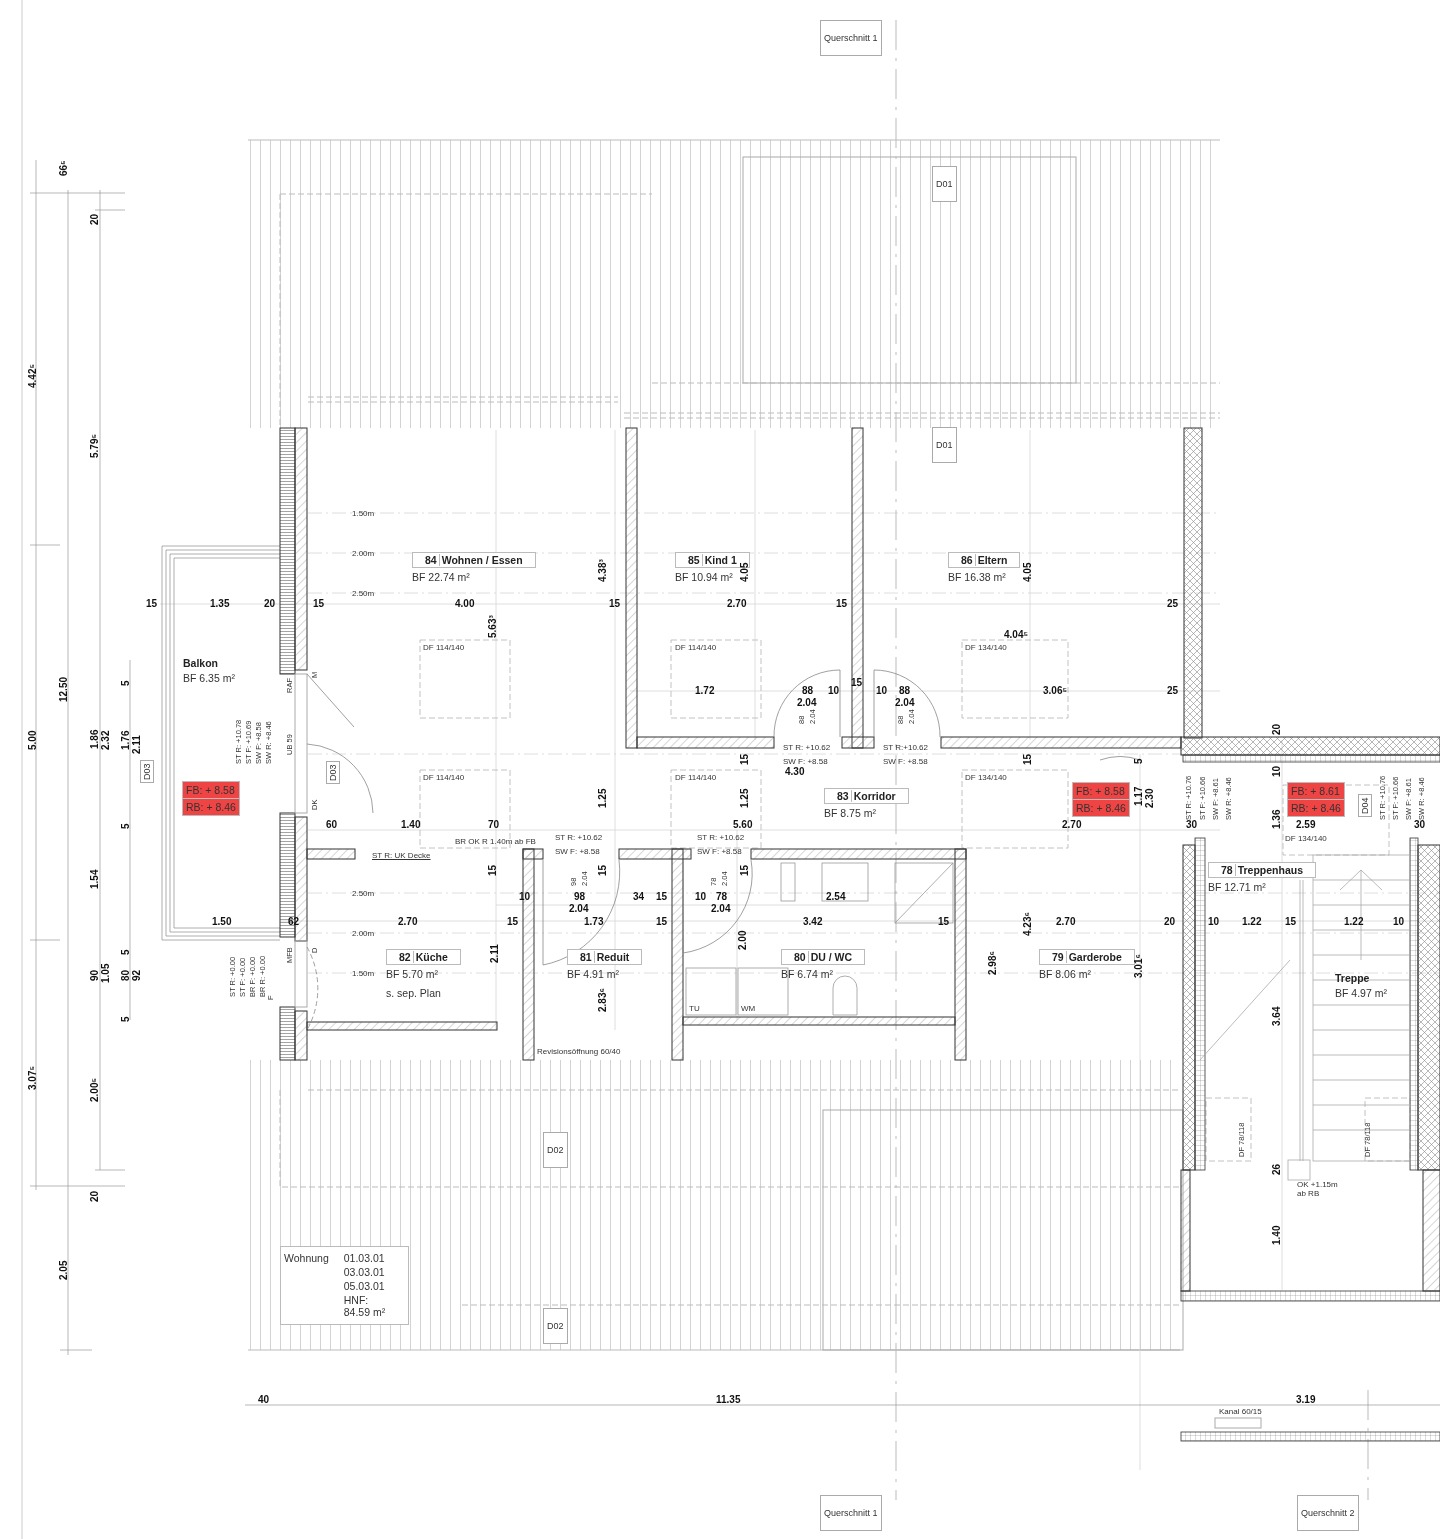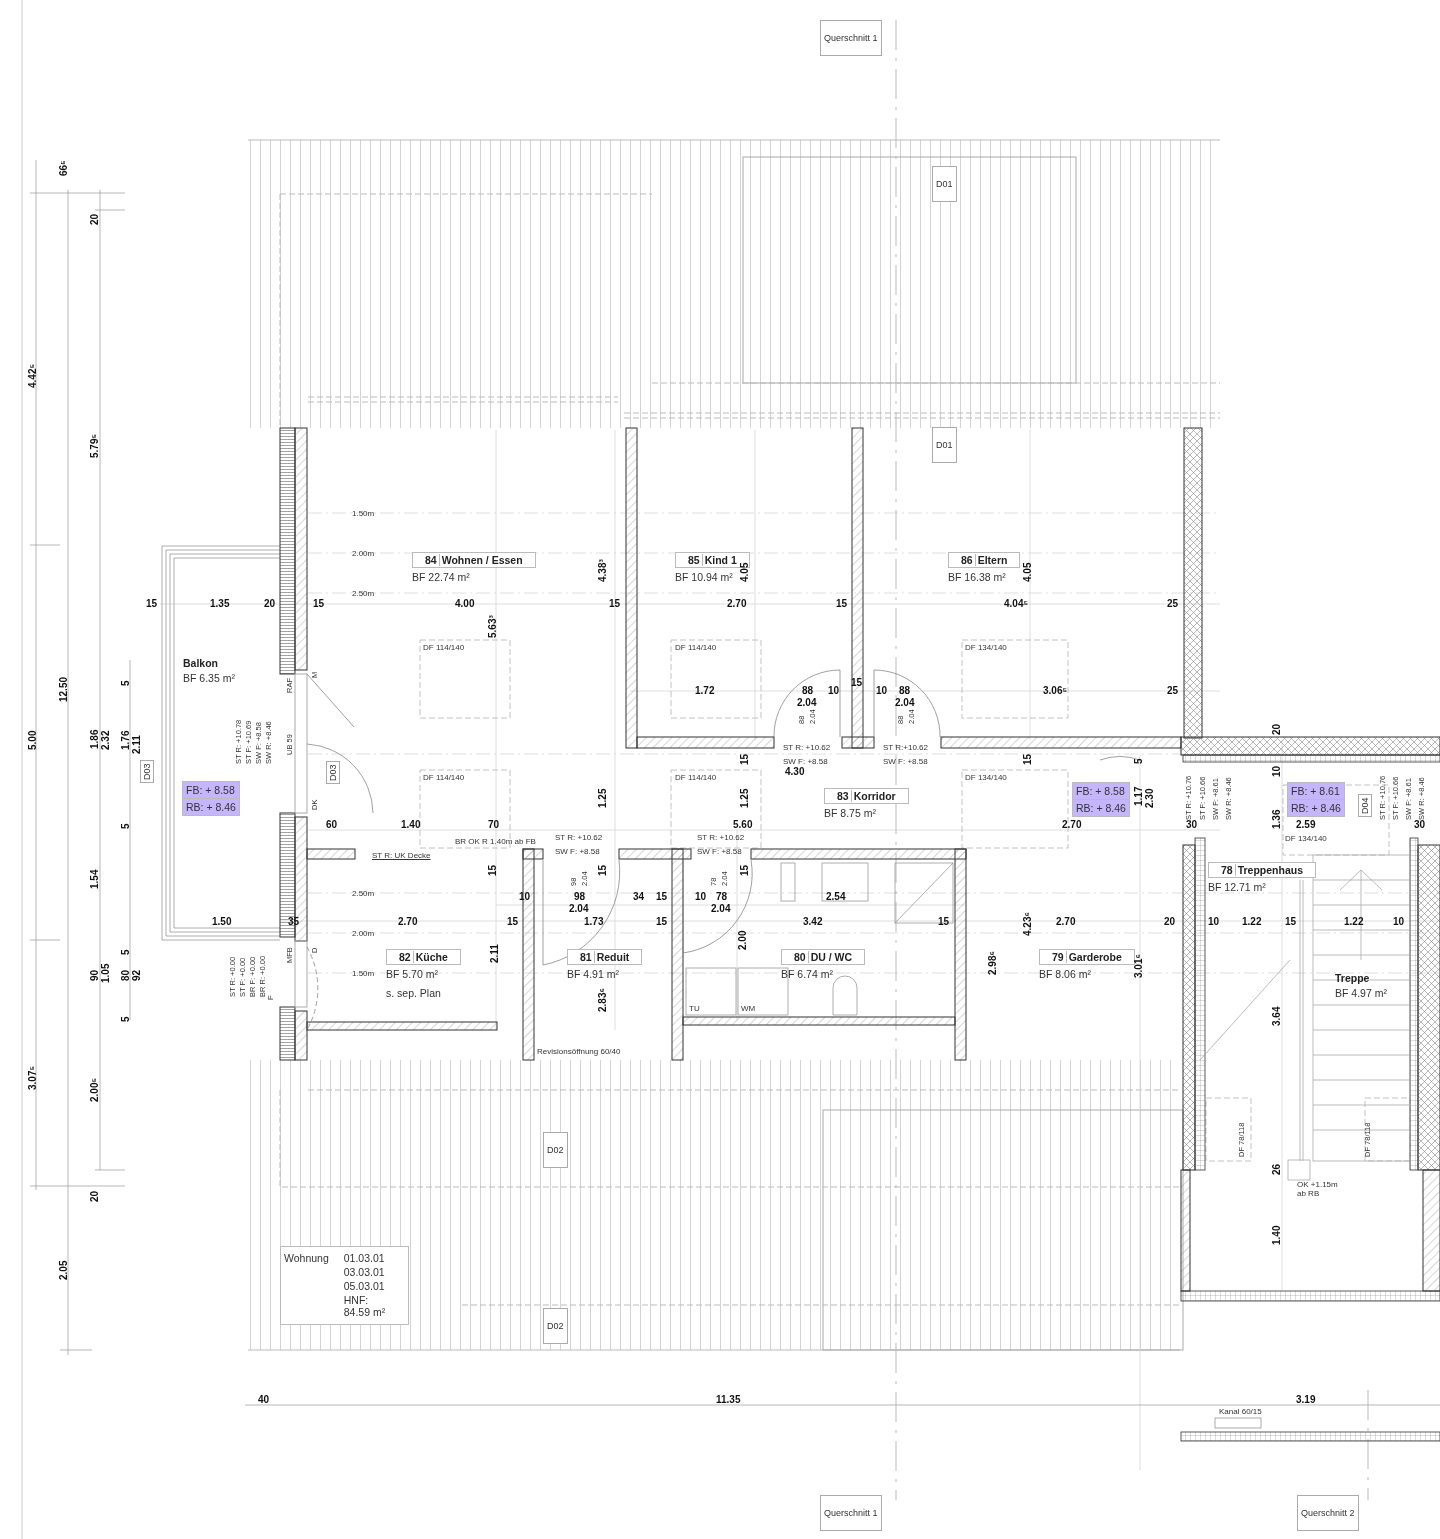--- a/index.html
+++ b/index.html
@@ -10,21 +10,21 @@
   .dimv{font-size:10px;font-weight:bold;color:#111;transform:rotate(-90deg);transform-origin:left top;}
   .small{font-size:8px;color:#333;}
   .smallv{font-size:7.5px;color:#333;transform:rotate(-90deg);transform-origin:left top;}
   .room{position:absolute;}
   .room .name{display:inline-block;border:1px solid #bbb;font-size:10.5px;font-weight:bold;padding:1px 12px;background:#fff;}
   .room .name .num{border-right:1px solid #bbb;padding-right:2px;margin-right:2px;}
   .room .area{font-size:10.5px;margin-top:3px;color:#333;}
   .room .note{font-size:10.5px;margin-top:7px;color:#333;}
   .tag{position:absolute;border:1px solid #aaa;background:#fff;font-size:9px;padding:12px 3px;color:#333;}
   .tagv{position:absolute;border:1px solid #aaa;background:#fff;font-size:9px;padding:1px 2px;color:#333;transform:rotate(-90deg);transform-origin:left top;}
-  .lvl{position:absolute;border:1px solid #bbb;background:#c4b5fd;font-size:10.5px;color:#333;}
+  .lvl{position:absolute;border:1px solid #bbb;background:#ef4444;font-size:10.5px;color:#333;}
   .lvl div{padding:2px 3px;}
   .lvl div+div{border-top:1px solid #bbb;}
   .info{position:absolute;border:1px solid #bbb;background:#fff;font-size:10.5px;color:#333;padding:5px 4px 4px 3px;}
   .info table{border-collapse:collapse;}
   .info td{padding:0 15px 2px 0;vertical-align:top;}
 </style>
 </head>
 <body>
 
 <svg width="1440" height="1539" viewBox="0 0 1440 1539">
@@ -418,21 +418,21 @@
 <div class="lbl dimv" style="left:121px;top:1022px;">5</div>
 
 <div class="lbl dim" style="left:146px;top:599px;">15</div>
 <div class="lbl dim" style="left:210px;top:599px;">1.35</div>
 <div class="lbl dim" style="left:264px;top:599px;">20</div>
 <div class="lbl dim" style="left:313px;top:599px;">15</div>
 <div class="lbl dim" style="left:455px;top:599px;">4.00</div>
 <div class="lbl dim" style="left:609px;top:599px;">15</div>
 <div class="lbl dim" style="left:727px;top:599px;">2.70</div>
 <div class="lbl dim" style="left:836px;top:599px;">15</div>
-<div class="lbl dim" style="left:1004px;top:599px;">4.04⁵</div>
+<div class="lbl dim" style="left:1004px;top:630px;">4.04⁵</div>
 <div class="lbl dim" style="left:1167px;top:599px;">25</div>
 
 <div class="lbl dim" style="left:695px;top:686px;">1.72</div>
 <div class="lbl dim" style="left:802px;top:686px;">88</div>
 <div class="lbl dim" style="left:797px;top:698px;">2.04</div>
 <div class="lbl dim" style="left:828px;top:686px;">10</div>
 <div class="lbl dim" style="left:851px;top:678px;">15</div>
 <div class="lbl dim" style="left:876px;top:686px;">10</div>
 <div class="lbl dim" style="left:899px;top:686px;">88</div>
 <div class="lbl dim" style="left:895px;top:698px;">2.04</div>
@@ -453,21 +453,21 @@
 <div class="lbl dim" style="left:574px;top:892px;">98</div>
 <div class="lbl dim" style="left:569px;top:904px;">2.04</div>
 <div class="lbl dim" style="left:633px;top:892px;">34</div>
 <div class="lbl dim" style="left:656px;top:892px;">15</div>
 <div class="lbl dim" style="left:695px;top:892px;">10</div>
 <div class="lbl dim" style="left:716px;top:892px;">78</div>
 <div class="lbl dim" style="left:711px;top:904px;">2.04</div>
 <div class="lbl dim" style="left:826px;top:892px;">2.54</div>
 
 <div class="lbl dim" style="left:212px;top:917px;">1.50</div>
-<div class="lbl dim" style="left:288px;top:917px;">35</div>
+<div class="lbl dim" style="left:288px;top:917px;">62</div>
 <div class="lbl dim" style="left:398px;top:917px;">2.70</div>
 <div class="lbl dim" style="left:507px;top:917px;">15</div>
 <div class="lbl dim" style="left:584px;top:917px;">1.73</div>
 <div class="lbl dim" style="left:656px;top:917px;">15</div>
 <div class="lbl dim" style="left:803px;top:917px;">3.42</div>
 <div class="lbl dim" style="left:938px;top:917px;">15</div>
 <div class="lbl dim" style="left:1056px;top:917px;">2.70</div>
 <div class="lbl dim" style="left:1164px;top:917px;">20</div>
 <div class="lbl dim" style="left:1208px;top:917px;">10</div>
 <div class="lbl dim" style="left:1242px;top:917px;">1.22</div>

